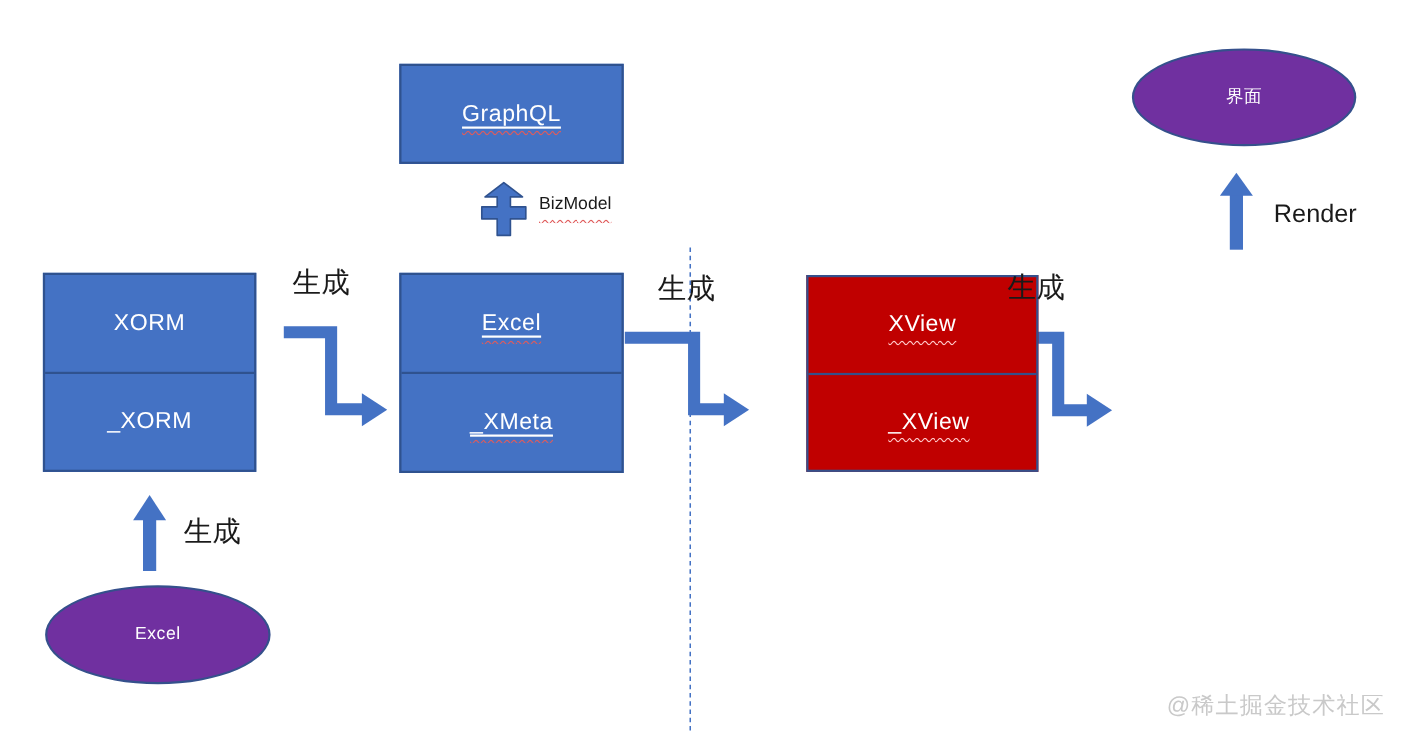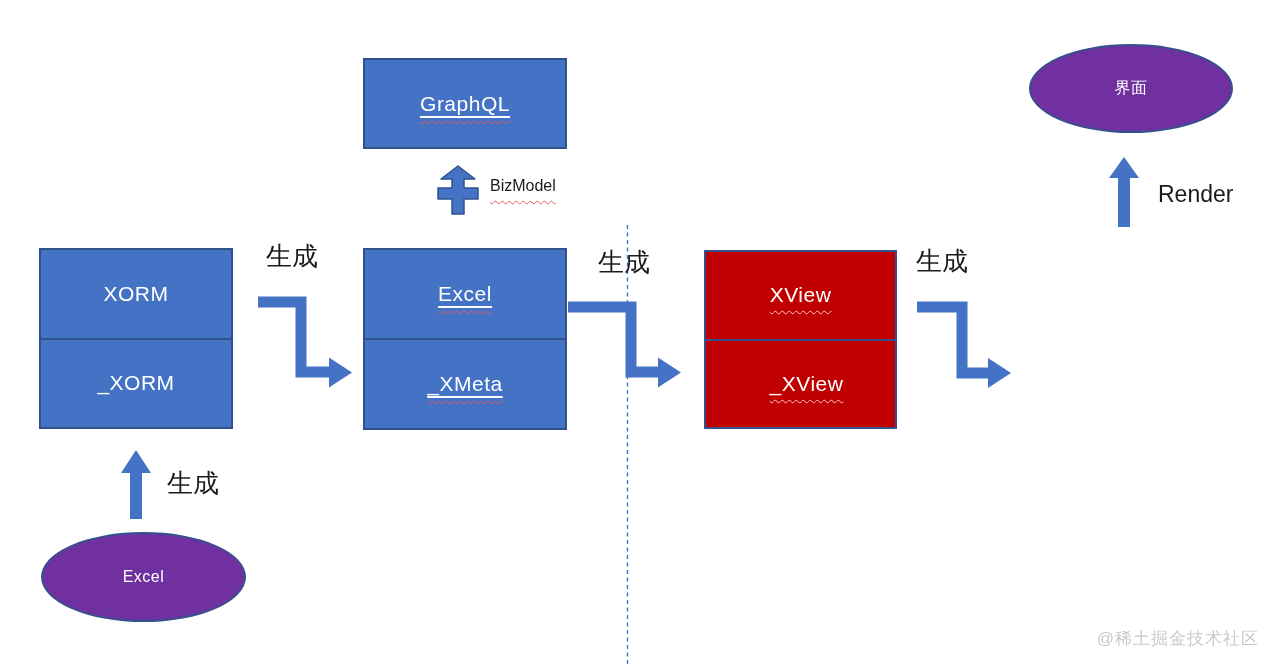--- a/index.html
+++ b/index.html
@@ -24,21 +24,21 @@
 
   
   .lbl{color:var(--shape-text);font-size:21px;letter-spacing:.5px;}
   .ellipse .lbl{font-size:16px;}
   .u{text-decoration:underline;text-underline-offset:5px;text-decoration-thickness:1.5px;}
   .sq-red{text-decoration:underline wavy var(--squiggle-red);text-underline-offset:9px;text-decoration-thickness:1px;}
   .sq-light{text-decoration:underline wavy var(--squiggle-light);text-underline-offset:8px;text-decoration-thickness:1px;}
   .edge-label{position:absolute;color:var(--label-text);white-space:nowrap;}
   .zh{font-size:26px;}
   .en{font-size:16px;}
-  .watermark{position:absolute;right:18px;top:627px;font-size:17px;color:var(--watermark-text);letter-spacing:1px;}
+  .watermark{position:absolute;right:18px;top:627px;font-size:21px;color:var(--watermark-text);letter-spacing:1px;}
 
   
   .elbow{fill:none;stroke:var(--arrow-fill);stroke-width:11;}
   .head{fill:var(--arrow-fill);stroke:none;}
   .shaft{fill:none;stroke:var(--arrow-fill);stroke-width:12;}
   .cross-arrow{fill:var(--arrow-fill);stroke:var(--arrow-border);stroke-width:1.5;stroke-linejoin:round;}
   .dash{fill:none;stroke:var(--dash-line);stroke-width:1.4;stroke-dasharray:4 3.5;}
 </style>
 </head>
 <body>
@@ -84,21 +84,21 @@
 
   <div class="box blue" style="left:363px;top:248px;width:204px;height:182px">
     <div class="cell">
       <span class="lbl u"><span class="sq-red">Excel</span></span>
     </div>
     <div class="cell">
       <span class="lbl u"><span class="sq-red">_XMeta</span></span>
     </div>
   </div>
 
-  <div class="box red" style="left:704px;top:250px;width:193px;height:179px">
+  <div class="box red" style="left:733px;top:250px;width:211px;height:179px">
     <div class="cell">
       <span class="lbl"><span class="sq-light">XView</span></span>
     </div>
     <div class="cell">
       <span class="lbl"><span class="sq-light">_XView</span></span>
     </div>
   </div>
 
 
   <div class="ellipse" style="left:41px;top:532px;width:205px;height:90px">

